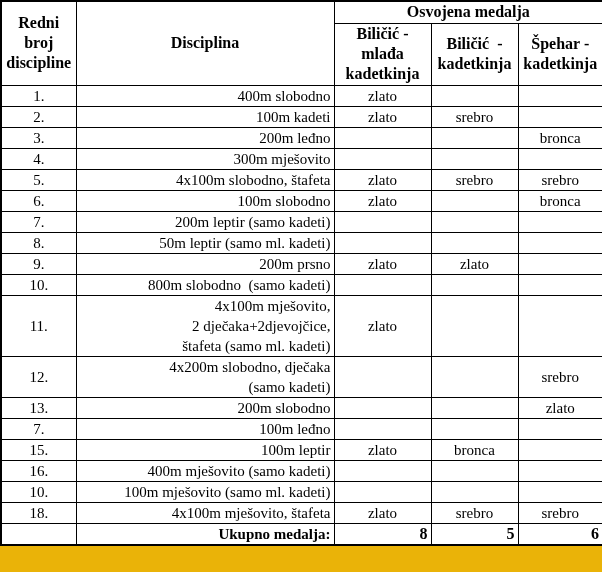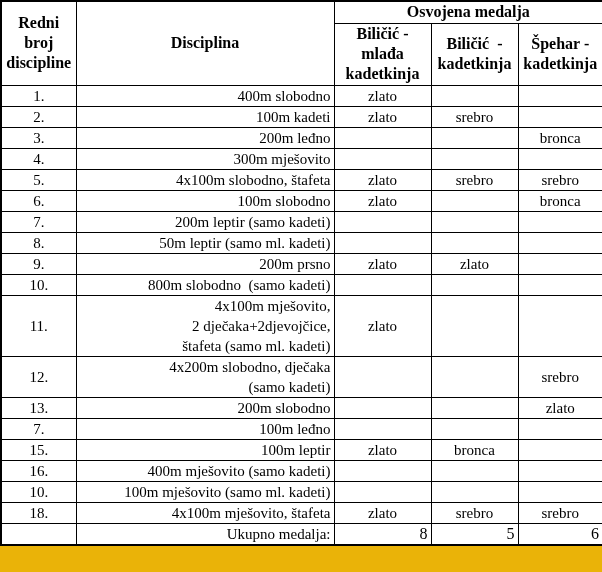--- a/index.html
+++ b/index.html
@@ -50,21 +50,21 @@
     text-align: center;
     margin-top: 45px;
   }
   tr.row-single { height: 21px; }
   tr.row-triple { height: 61px; }
   tr.row-double { height: 39px; }
   tr.hdr-top    { height: 22px; }
   tr.hdr-sub    { height: 62px; }
   tr.total-row  { height: 22px; }
   tr.total-row td {
-    font-weight: normal;
+    font-weight: bold;
     font-size: 16px;
     text-align: right;
   }
   tr.total-row td.disc-cell {
     font-size: 15px;
   }
 </style>
 </head>
 <body>
 

